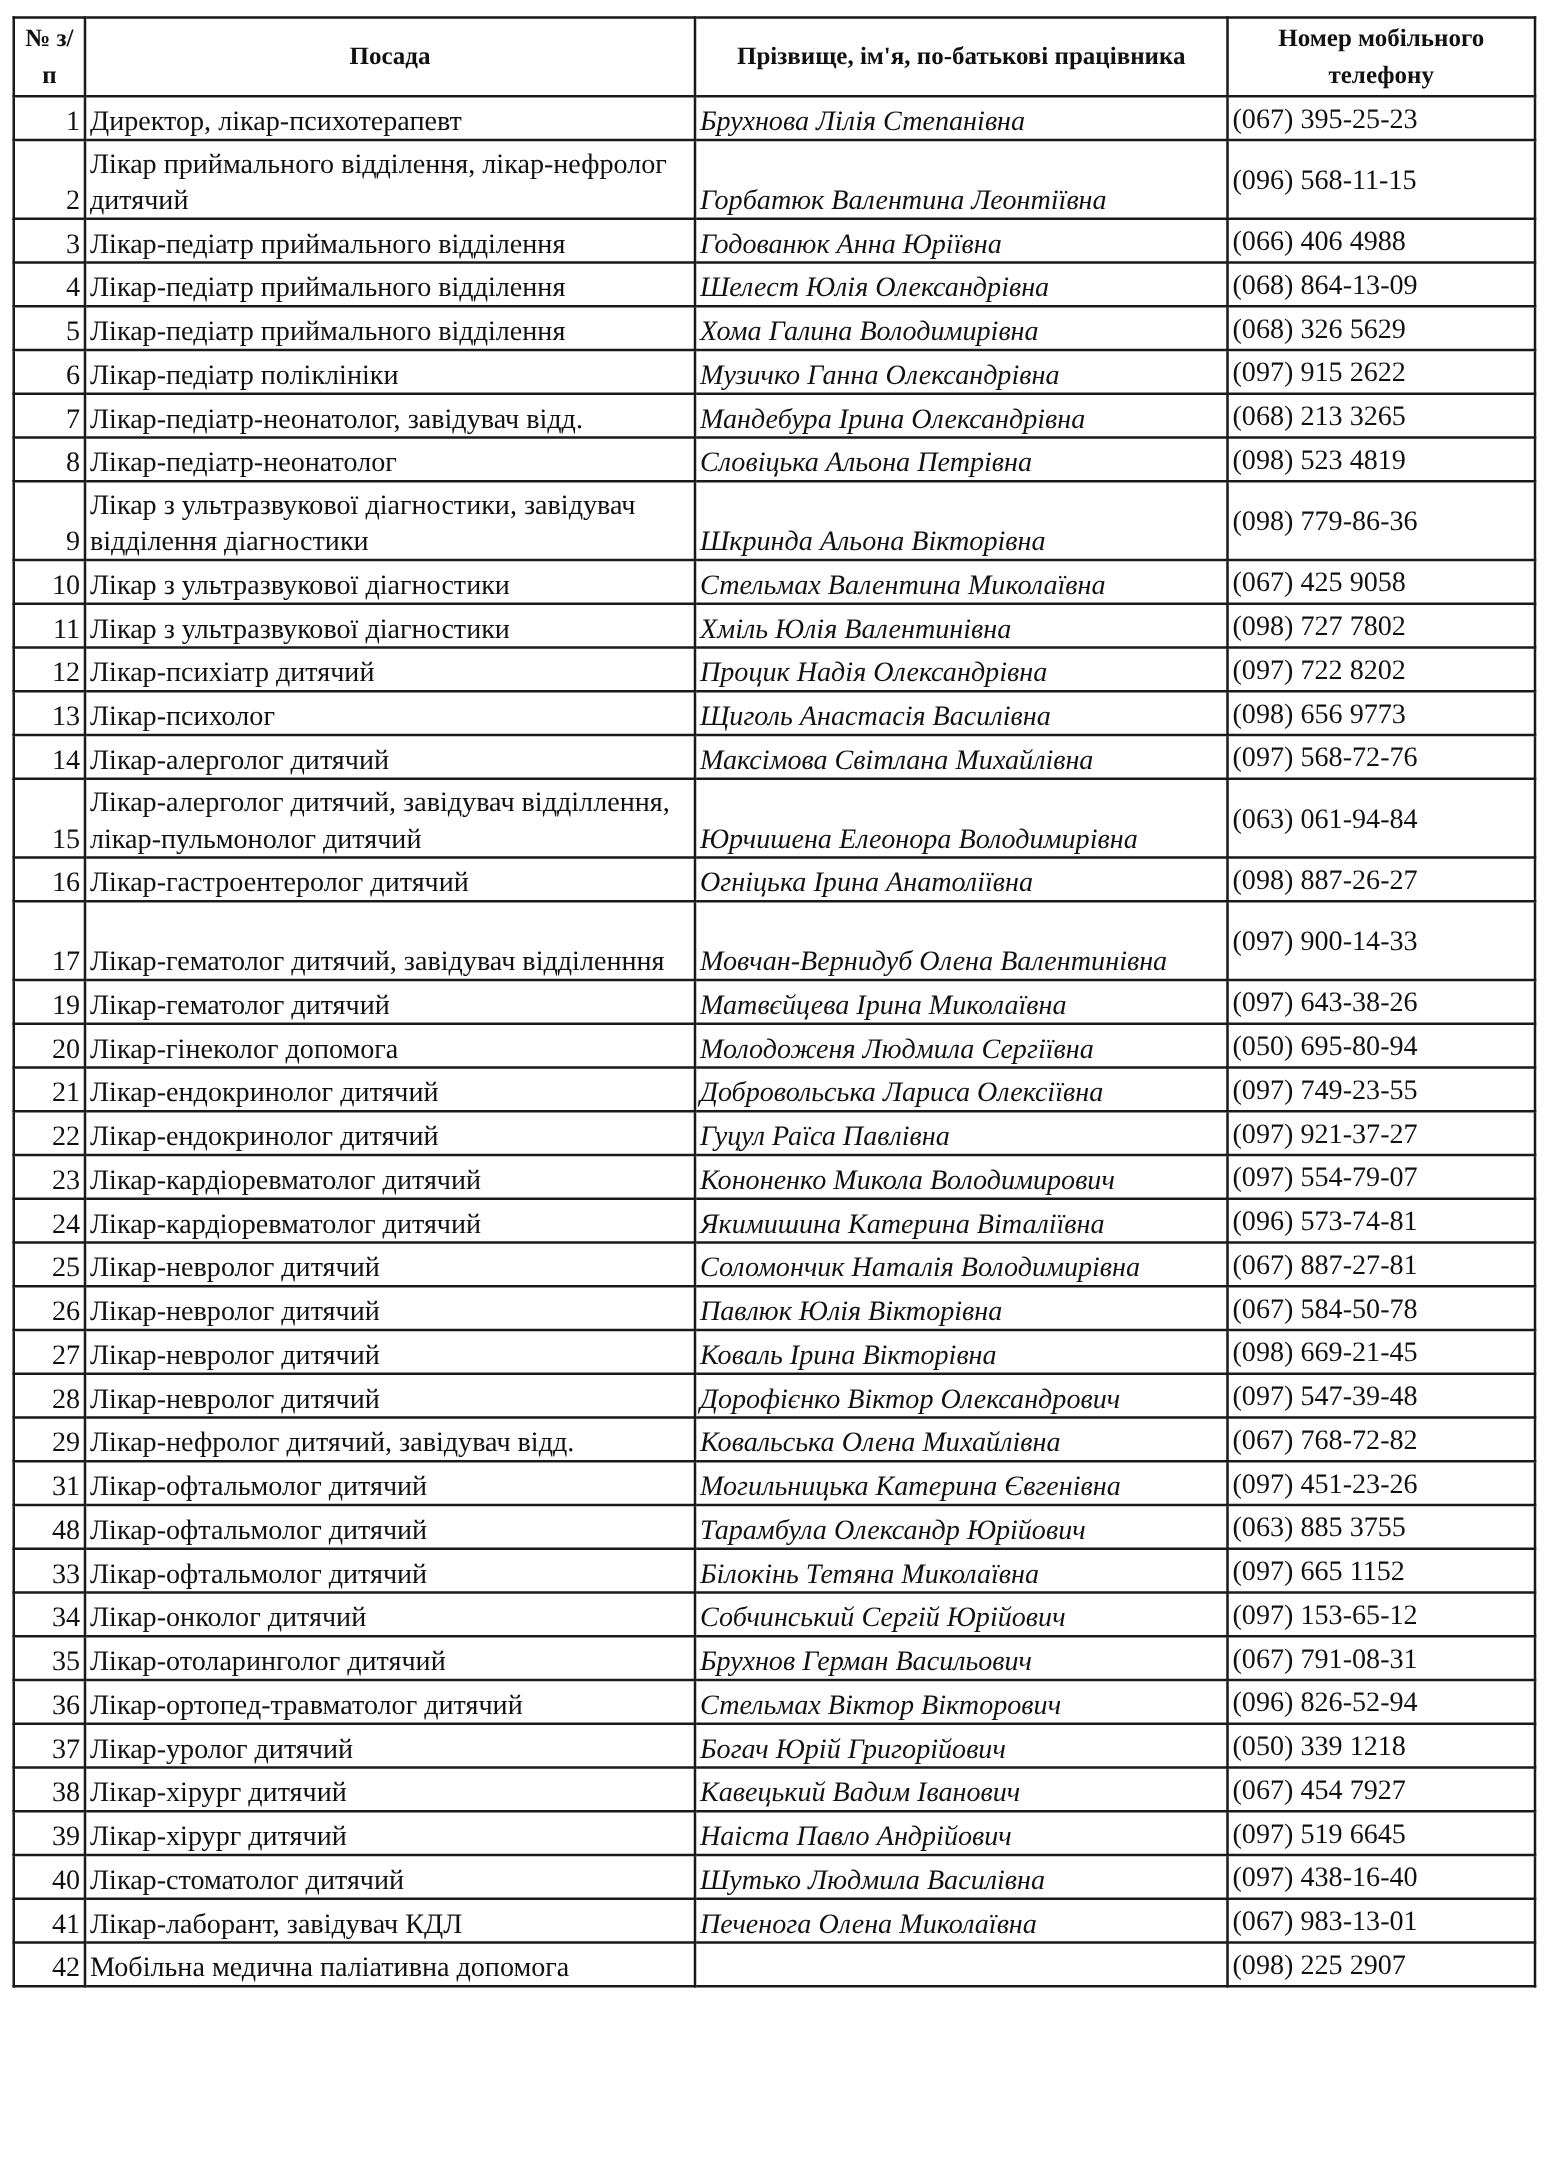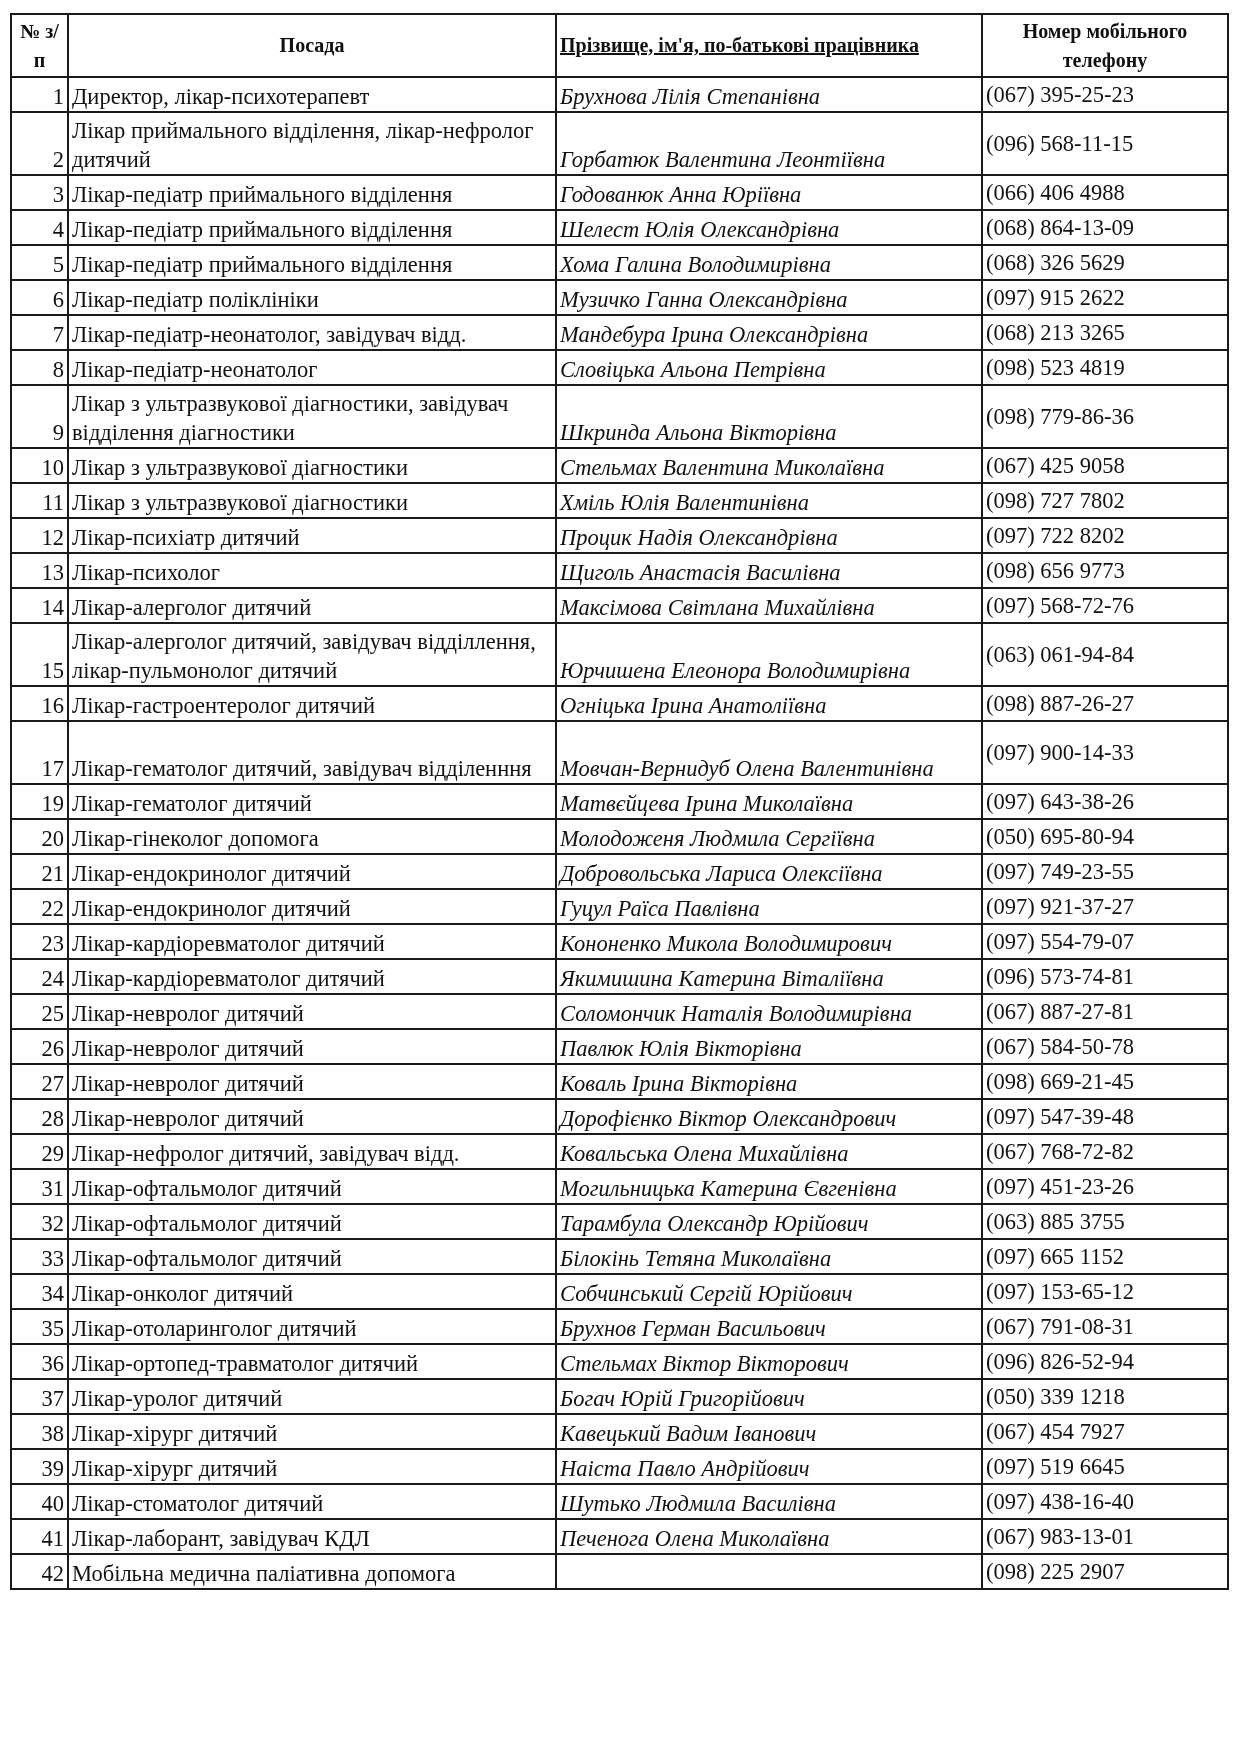--- a/index.html
+++ b/index.html
@@ -12,21 +12,21 @@
     font-size: 22.5px;
     table-layout: fixed;
   }
   table.staff td, table.staff th {
     border: 2.5px solid #1a1a1a;
     padding: 0 3px;
     line-height: 29px;
   }
   th { font-weight: bold; font-size: 20px; line-height: 27px; text-align: center; vertical-align: middle; height: 61px; }
   th.h-pos { text-align: center; border-radius: 28px; }
-  th.h-name { text-align: left; padding-left: 3px; white-space: nowrap; text-decoration: underline; }
+  th.h-name { text-align: center; padding-left: 3px; white-space: nowrap; }
   td.c-num { text-align: right; vertical-align: bottom; padding-right: 1px; }
   td.c-pos { text-align: left; vertical-align: bottom; }
   td.c-name { text-align: left; vertical-align: bottom; font-style: italic; }
   td.c-phone { text-align: left; vertical-align: middle; }
   tr.single td { height: 33px; }
   tr.double td { height: 61px; }
   col.w-num { width: 57px; }
   col.w-pos { width: 488px; }
   col.w-name { width: 426px; }
   col.w-phone { width: 246px; }
@@ -219,21 +219,21 @@
     <td class="c-name">Ковальська Олена Михайлівна</td>
     <td class="c-phone">(067) 768-72-82</td>
   </tr>
         <tr class="single">
     <td class="c-num">31</td>
     <td class="c-pos">Лікар-офтальмолог дитячий</td>
     <td class="c-name">Могильницька Катерина Євгенівна</td>
     <td class="c-phone">(097) 451-23-26</td>
   </tr>
         <tr class="single">
-    <td class="c-num">32</td>
+    <td class="c-num">48</td>
     <td class="c-pos">Лікар-офтальмолог дитячий</td>
     <td class="c-name">Тарамбула Олександр Юрійович</td>
     <td class="c-phone">(063) 885 3755</td>
   </tr>
         <tr class="single">
     <td class="c-num">33</td>
     <td class="c-pos">Лікар-офтальмолог дитячий</td>
     <td class="c-name">Білокінь Тетяна Миколаївна</td>
     <td class="c-phone">(097) 665 1152</td>
   </tr>

